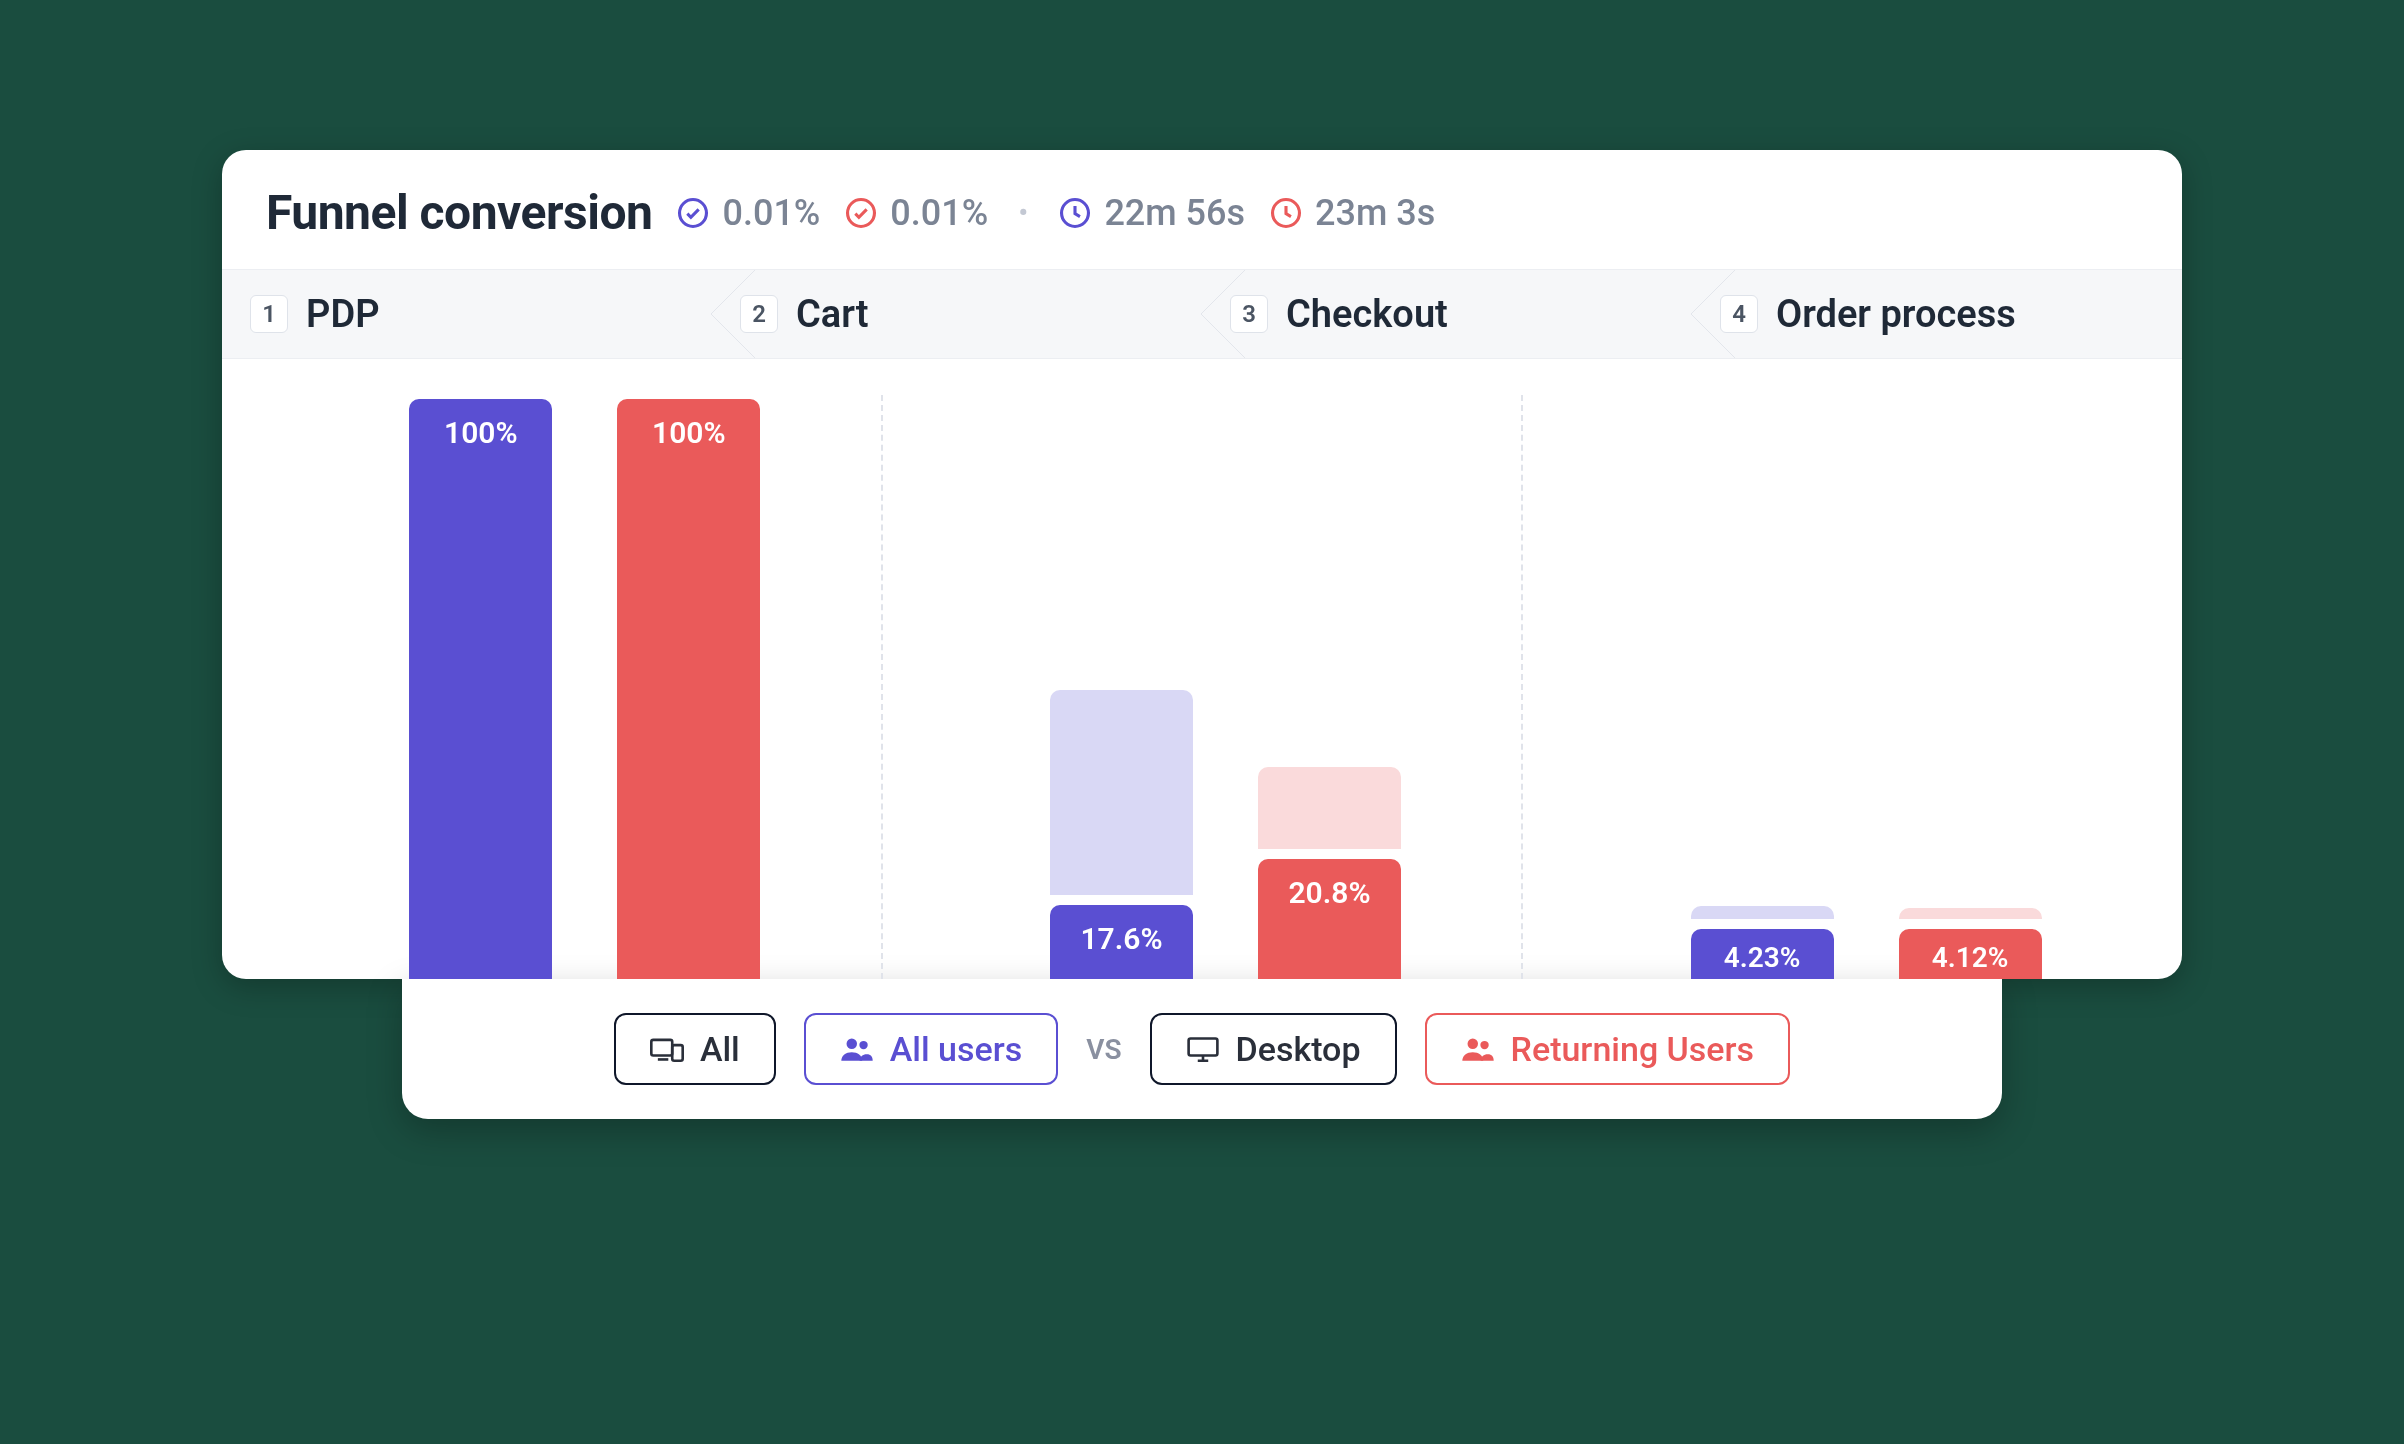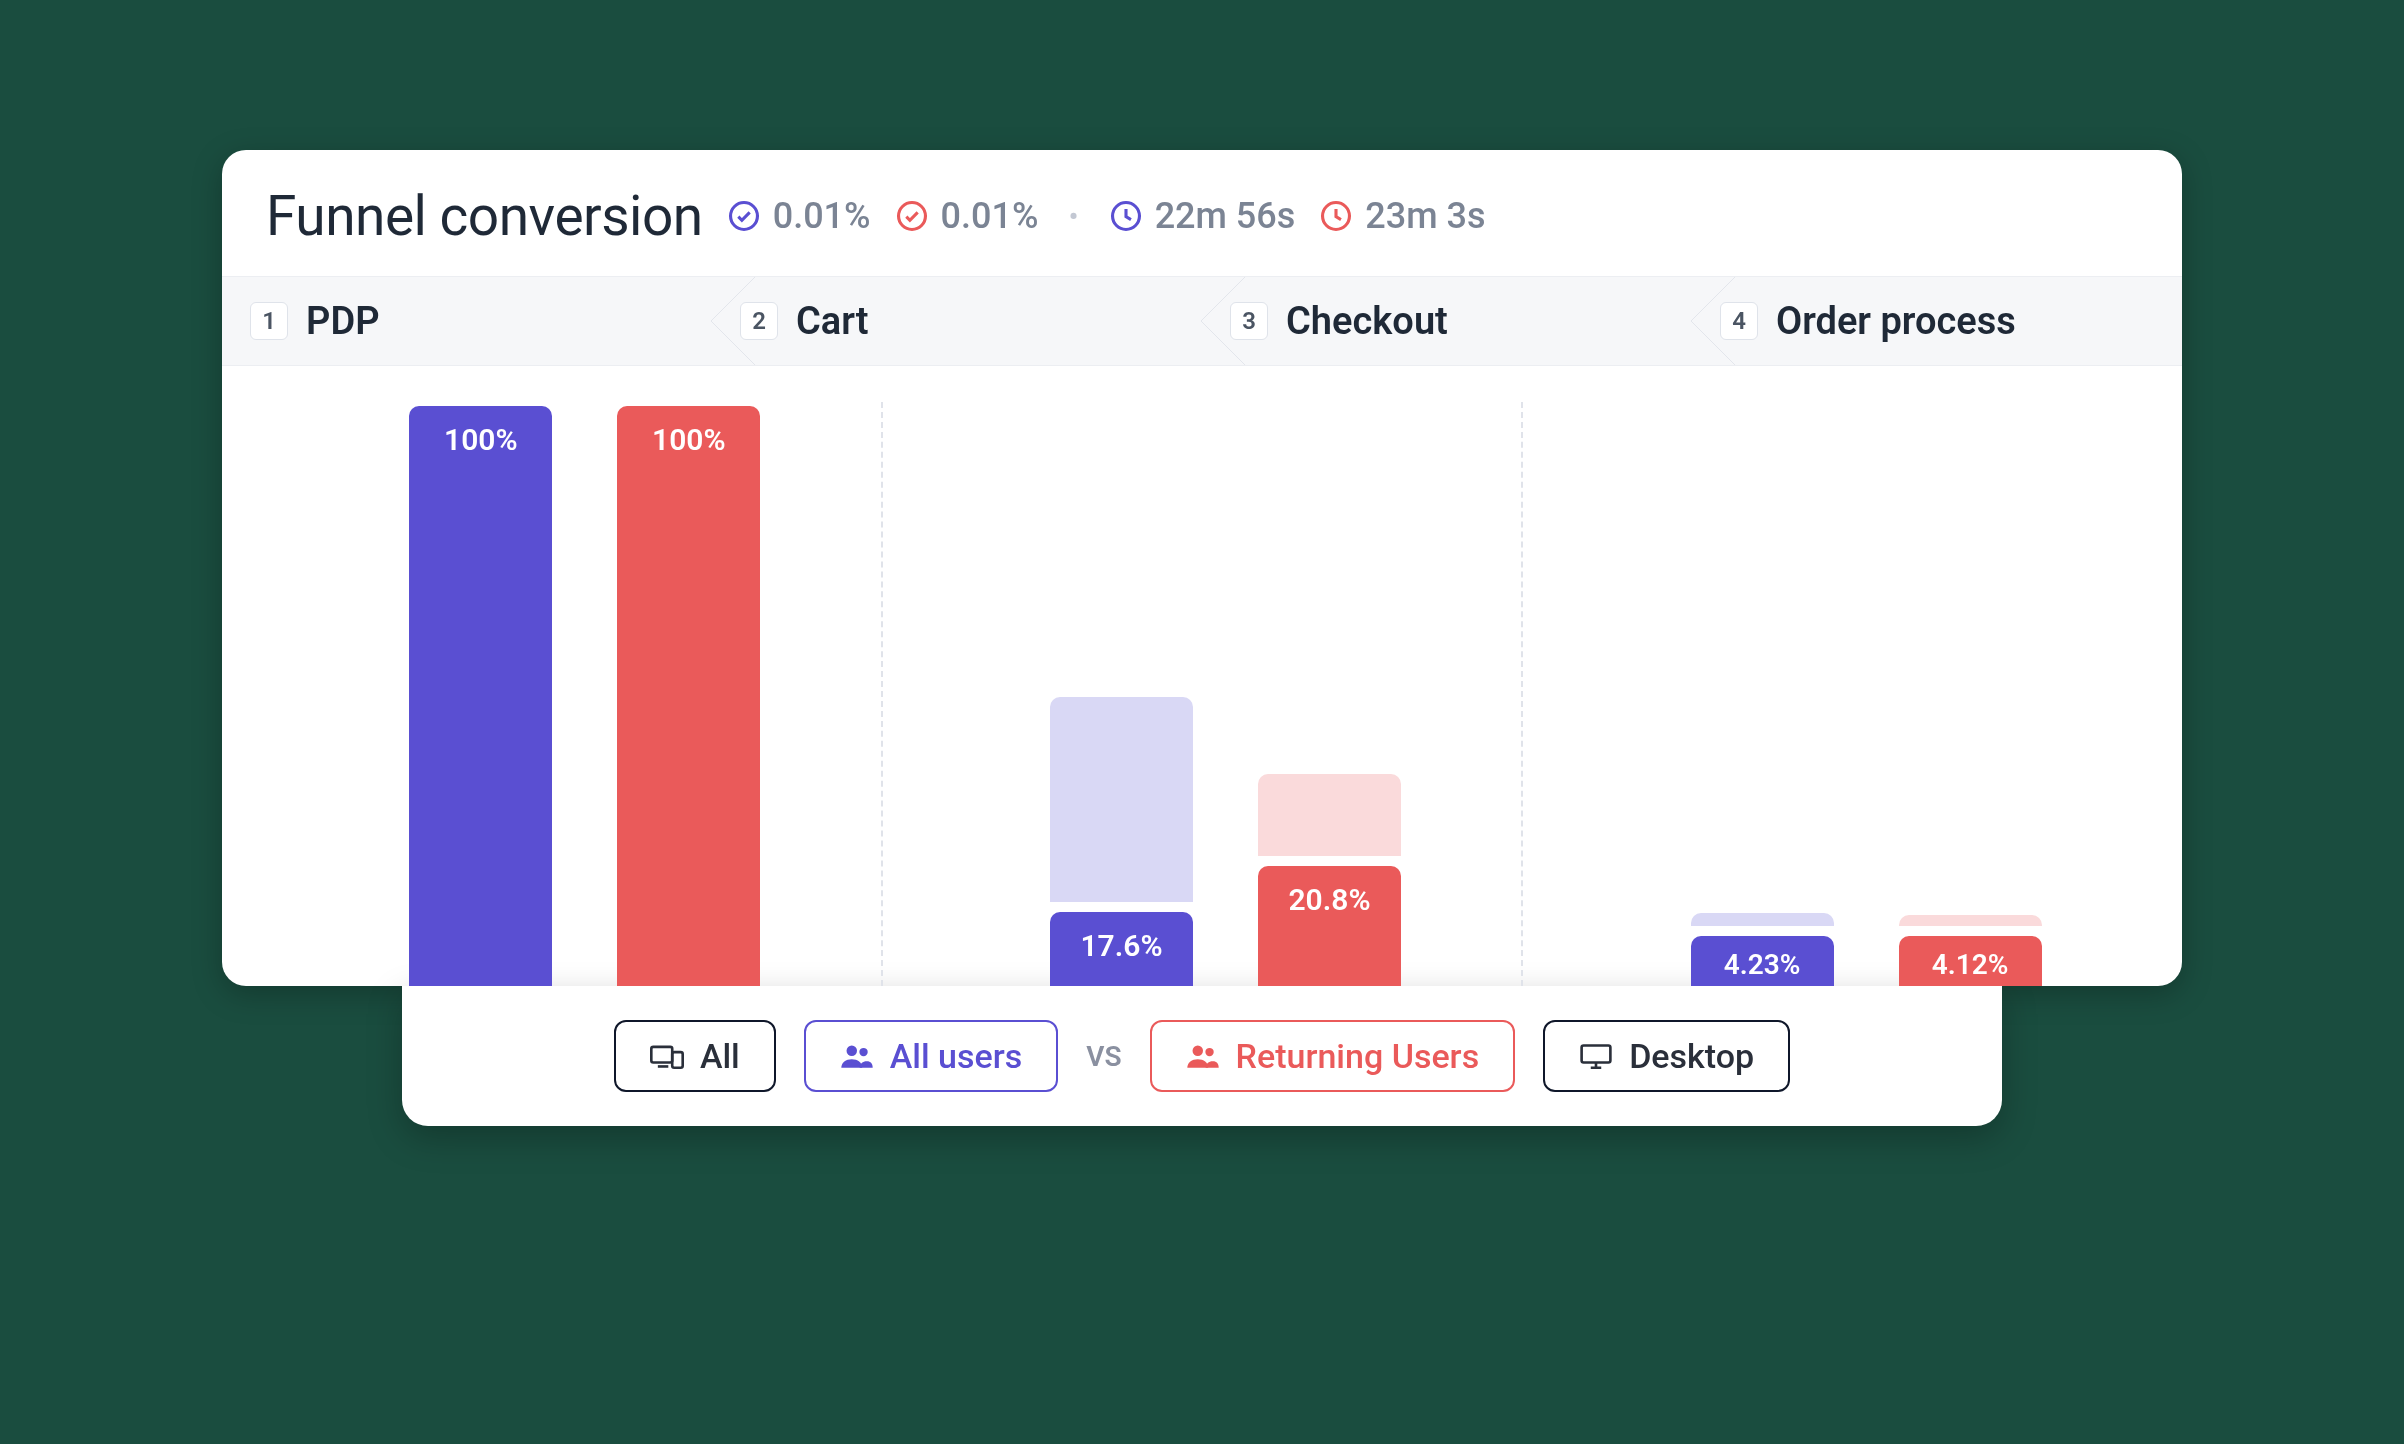--- a/index.html
+++ b/index.html
@@ -23,22 +23,22 @@
   }
 
   
   .header {
     display: flex;
     align-items: center;
     gap: 24px;
     padding: 34px 44px 28px 44px;
   }
   .header-title {
-    font-size: 55px;
-    font-weight: 400;
+    font-size: 48px;
+    font-weight: 700;
     color: #1f2937;
     letter-spacing: -0.5px;
   }
   .metric {
     display: inline-flex;
     align-items: center;
     gap: 12px;
     font-size: 36px;
     font-weight: 500;
     color: #7b8494;
@@ -304,30 +304,30 @@
       <circle cx="9" cy="6" r="4"></circle>
         <circle cx="18" cy="7" r="3.2"></circle>
       <path d="M1 19c0-4 3.5-6.5 8-6.5S17 15 17 19z"></path>
         <path d="M15 19c0-3 2.4-5 5.5-5S25 16 25 19z"></path>
     </svg>
     <span>All users</span>
   </div>
 
   <span class="vs">VS</span>
 
+  <div class="chip">
+    <svg class="ci" viewBox="0 0 26 20" fill="none" stroke="#2a2f3a" stroke-width="2">
+      <rect x="2" y="2" width="22" height="13" rx="1.5"></rect>
+        <path d="M9 19h8M13 15v4"></path>
+    </svg>
+    <span>Desktop</span>
+  </div>
+
   <div class="chip red">
     <svg class="ci" viewBox="0 0 26 20" fill="#ea5a5a">
       <circle cx="9" cy="6" r="4"></circle>
         <circle cx="18" cy="7" r="3.2"></circle>
       <path d="M1 19c0-4 3.5-6.5 8-6.5S17 15 17 19z"></path>
         <path d="M15 19c0-3 2.4-5 5.5-5S25 16 25 19z"></path>
     </svg>
     <span>Returning Users</span>
   </div>
-
-  <div class="chip">
-    <svg class="ci" viewBox="0 0 26 20" fill="none" stroke="#2a2f3a" stroke-width="2">
-      <rect x="2" y="2" width="22" height="13" rx="1.5"></rect>
-        <path d="M9 19h8M13 15v4"></path>
-    </svg>
-    <span>Desktop</span>
-  </div>
 </div>
 
 </body></html>

